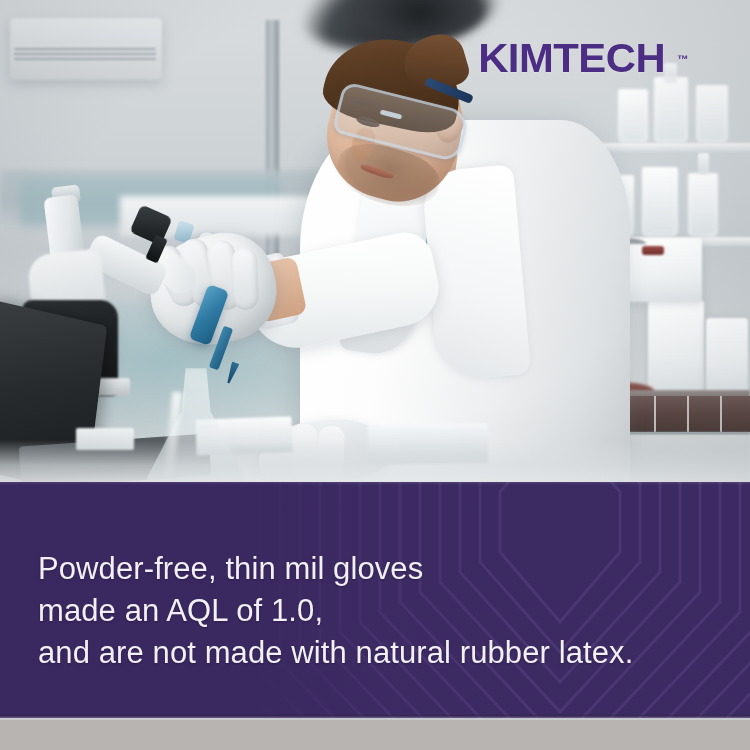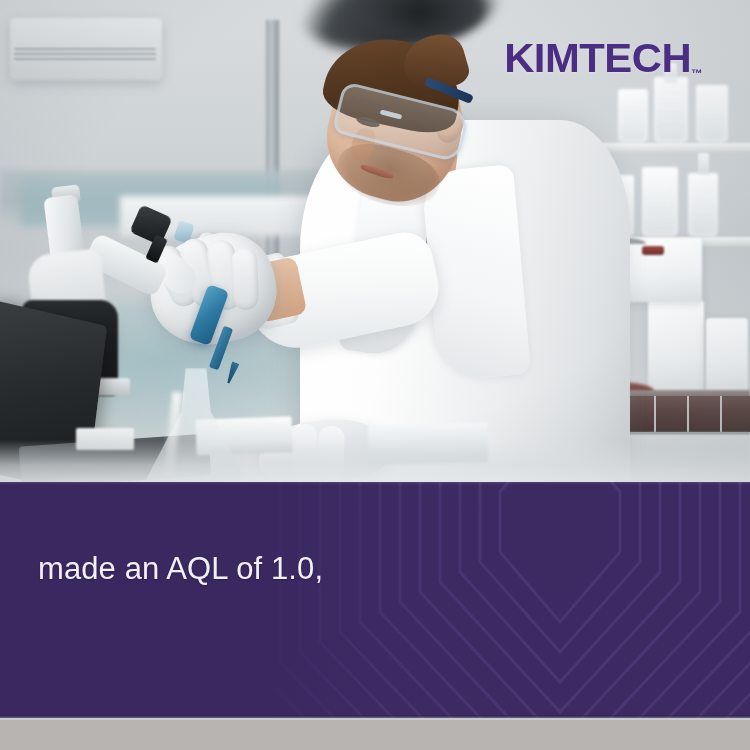--- a/index.html
+++ b/index.html
@@ -633,24 +633,25 @@
   }
   .photo-vignette {
     position: absolute; inset: 0;
     background: radial-gradient(ellipse at 50% 45%, rgba(0,0,0,0) 55%, rgba(60,70,80,.12) 100%);
     pointer-events: none;
   }
 
   
   .logo {
     position: absolute;
-    left: 506px; top: 38px;
+    left: 480px; top: 38px;
     display: flex;
-    align-items: flex-end;
+    align-items: center;
     z-index: 30;
+    gap: 12px;
   }
   .logo-word {
     font-family: "Liberation Sans", sans-serif;
     font-weight: 700;
     font-size: 41px;
     letter-spacing: -0.5px;
     line-height: 1;
     color: #4b2d83;
     transform: scaleX(1.02);
     text-shadow: 0 1px 2px rgba(255,255,255,.25);
@@ -854,18 +855,20 @@
         <path d="M560 -380 L180 -150 L180 230 L560 620 L940 230 L940 -150 Z"></path>
         <path d="M560 -400 L160 -160 L160 240 L560 650 L960 240 L960 -160 Z"></path>
       </g>
     </svg>
     <div class="band-shade"></div>
     <div class="band-top-hl"></div>
     <div class="band-bottom-line"></div>
   </div>
 
   <div class="headline">
+    <span class="ln">Powder-free, thin mil gloves</span>
     <span class="ln">made an AQL of 1.0,</span>
+    <span class="ln">and are not made with natural rubber latex.</span>
   </div>
 
   <div class="footer"></div>
 
 </div>
 
 </body></html>

